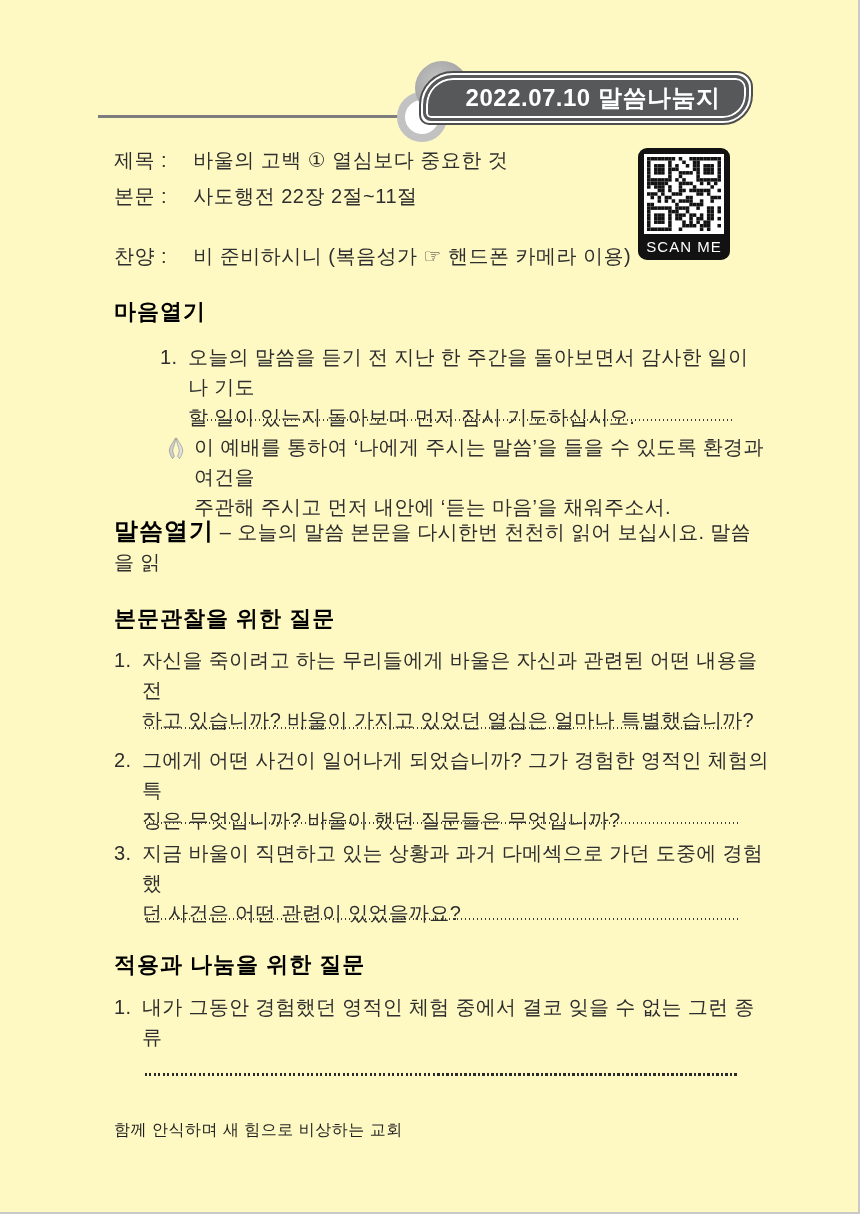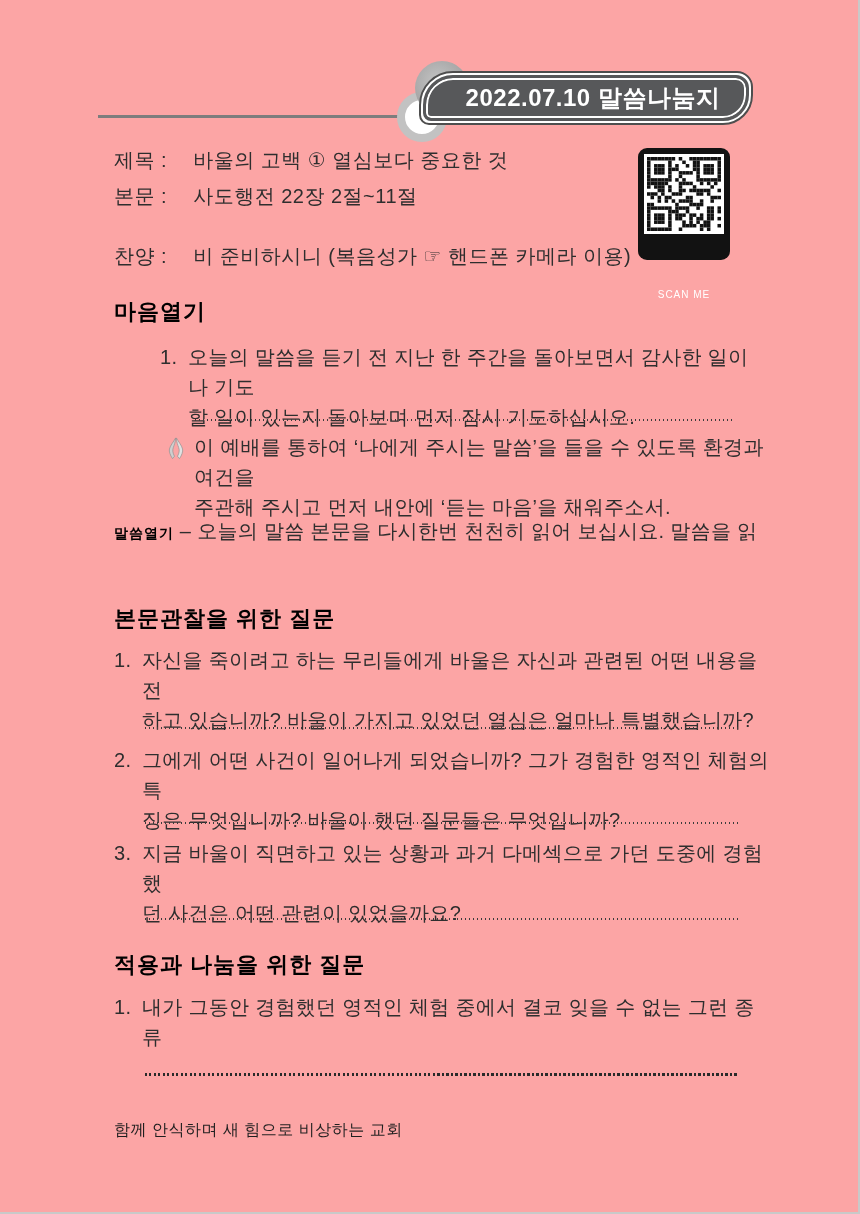--- a/index.html
+++ b/index.html
@@ -1,17 +1,17 @@
 <!DOCTYPE html>
 <html><head>
 <meta charset="utf-8">
 <style>
   html,body{margin:0;padding:0;background:#fff;}
   .page{
-    position:relative;width:860px;height:1214px;background:#fca5a5;
+    position:relative;width:860px;height:1214px;background:#fef9c3;
     font-family:"Liberation Sans","DejaVu Sans",sans-serif;color:#2e2e2e;
     border-right:2px solid #c9c9c9;border-bottom:2px solid #c9c9c9;
     box-sizing:border-box;overflow:hidden;
   }
   
   .hr-rule{position:absolute;left:98px;top:115px;width:360px;height:3px;background:#7d7d7d;z-index:1;}
   .circle-a{position:absolute;left:415px;top:61px;width:54px;height:54px;border-radius:50%;
     background:radial-gradient(circle at 42% 38%, #c4c4c4 0%, #a8a8a8 55%, #8e8e8e 100%);z-index:3;}
   .ring-b{position:absolute;left:397px;top:92px;width:34px;height:34px;border-radius:50%;
     border:8px solid #c2c2c2;background:#ffffff;z-index:2;}
@@ -26,33 +26,33 @@
     display:flex;align-items:center;justify-content:center;
   }
   .banner-inner span{color:#ffffff;font-size:24px;font-weight:bold;letter-spacing:0.5px;padding-left:14px;}
   
   .meta-line{position:absolute;left:114px;font-size:20px;color:#2e2e2e;white-space:nowrap;letter-spacing:0.5px;}
   .meta-line .lbl{margin-right:26px;}
   
   .qr-frame{position:absolute;left:638px;top:148px;width:92px;height:112px;background:#121212;
     border-radius:9px;box-sizing:border-box;padding:6px 6px 0 6px;z-index:5;}
   .qr-white{width:80px;height:80px;background:#ffffff;display:flex;align-items:center;justify-content:center;}
-  .qr-label{color:#ffffff;font-size:10px;text-align:center;line-height:26px;letter-spacing:1px;font-weight:500;margin-top:48px;}
+  .qr-label{color:#ffffff;font-size:15px;text-align:center;line-height:26px;letter-spacing:1px;font-weight:500;}
   
   .h1{position:absolute;left:114px;font-size:22px;font-weight:bold;color:#000;letter-spacing:1px;white-space:nowrap;}
   .body-block{position:absolute;font-size:20px;line-height:30px;color:#2e2e2e;letter-spacing:0.3px;}
   .q-item{display:flex;}
   .q-no{flex:0 0 28px;}
   .dotline{position:absolute;height:2px;
     background-image:repeating-linear-gradient(to right,#3c3c3c 0 1.5px,transparent 1.5px 4px);}
   .dotline.bold{height:3px;
     background-image:repeating-linear-gradient(to right,#2a2a2a 0 2px,transparent 2px 4.5px);}
   .prayer-row{position:absolute;left:164px;top:432px;display:flex;}
   .prayer-icon{flex:0 0 30px;padding-top:4px;}
-  .inline-h{font-weight:bold;font-size:14px;color:#000;letter-spacing:1px;}
+  .inline-h{font-weight:bold;font-size:24px;color:#000;letter-spacing:1px;}
   .indent2{padding-left:46px;}
   .footer{position:absolute;left:114px;top:1120px;width:640px;
     font-size:16px;color:#1f1f1f;letter-spacing:0.5px;}
 </style>
 </head>
 <body>
 
 <div class="page">
 
   <div class="hr-rule"></div>

